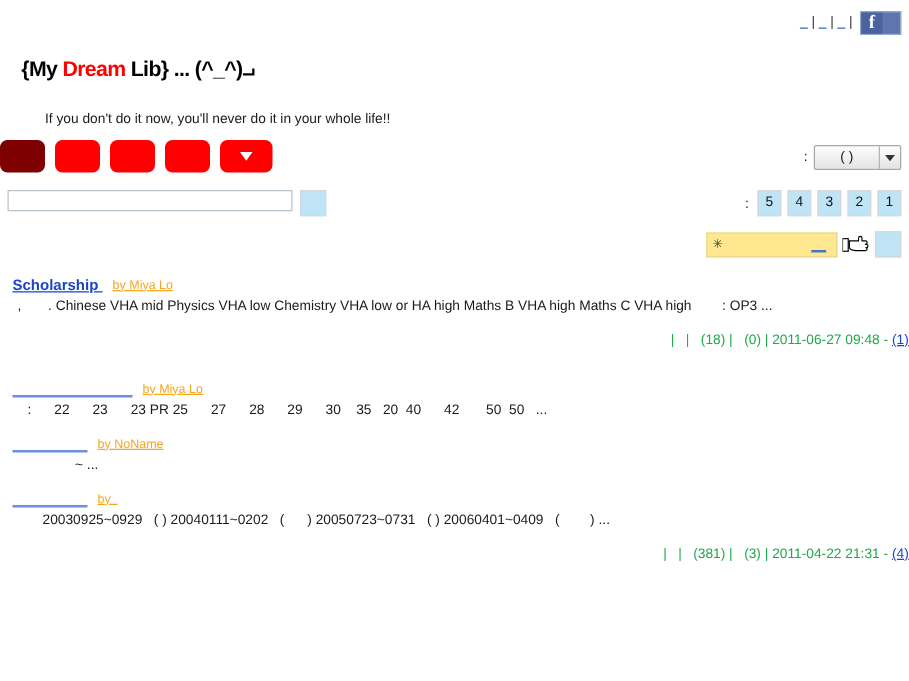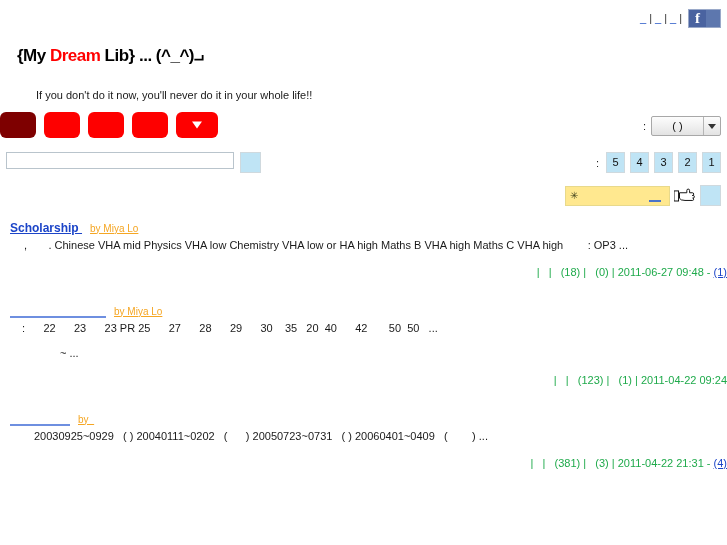--- a/index.html
+++ b/index.html
@@ -291,21 +291,21 @@
   }
 
   .post-desc {
     font-size: 11px;
     color: #1a1a1a;
     padding-left: 10px;
     margin-top: 3px;
     white-space: pre;
     overflow: hidden;
   }
-  .post-desc.indent-a { padding-left: 24px; }
+  .post-desc.indent-a { padding-left: 14px; }
   .post-desc.indent-c { padding-left: 60px; }
   .post-desc.indent-d { padding-left: 34px; }
   .post-desc.indent-e { padding-left: 22px; }
 
   .post-meta {
     font-size: 11px;
     color: #1faa4b;
     padding-left: 12px;
     margin-top: 3px;
     white-space: pre;
@@ -402,24 +402,25 @@
 
   <div class="post">
     <div class="post-titleline">
       <a class="post-title blank w1" href="#"></a>
       <a class="post-author" href="#">by Miya Lo</a>
     </div>
     <div class="post-desc indent-e">:      22      23      23 PR 25      27      28      29      30    35   20  40      42       50  50   ...</div>
   </div>
 
   <div class="post">
+    <div class="post-titleline">
+      <a class="post-title blank w2" href="#"></a>
+      <a class="post-author" href="#">by NoName</a>
+    </div>
     <div class="post-desc indent-c">~ ...</div>
-    <div class="post-meta">
-      <span>|   |   (123) |   (1) | 2011-04-22 09:24</span><a class="reply" href="#"></a>
-    </div>
   </div>
 
   <div class="post">
     <div class="post-titleline">
       <a class="post-title blank w3" href="#"></a>
       <a class="post-author" href="#">by  </a>
     </div>
     <div class="post-desc indent-d">20030925~0929   ( ) 20040111~0202   (      ) 20050723~0731   ( ) 20060401~0409   (        ) ...</div>
     <div class="post-meta">
       <span>|   |   (381) |   (3) | 2011-04-22 21:31 - </span><a class="reply" href="#">(4)</a>

